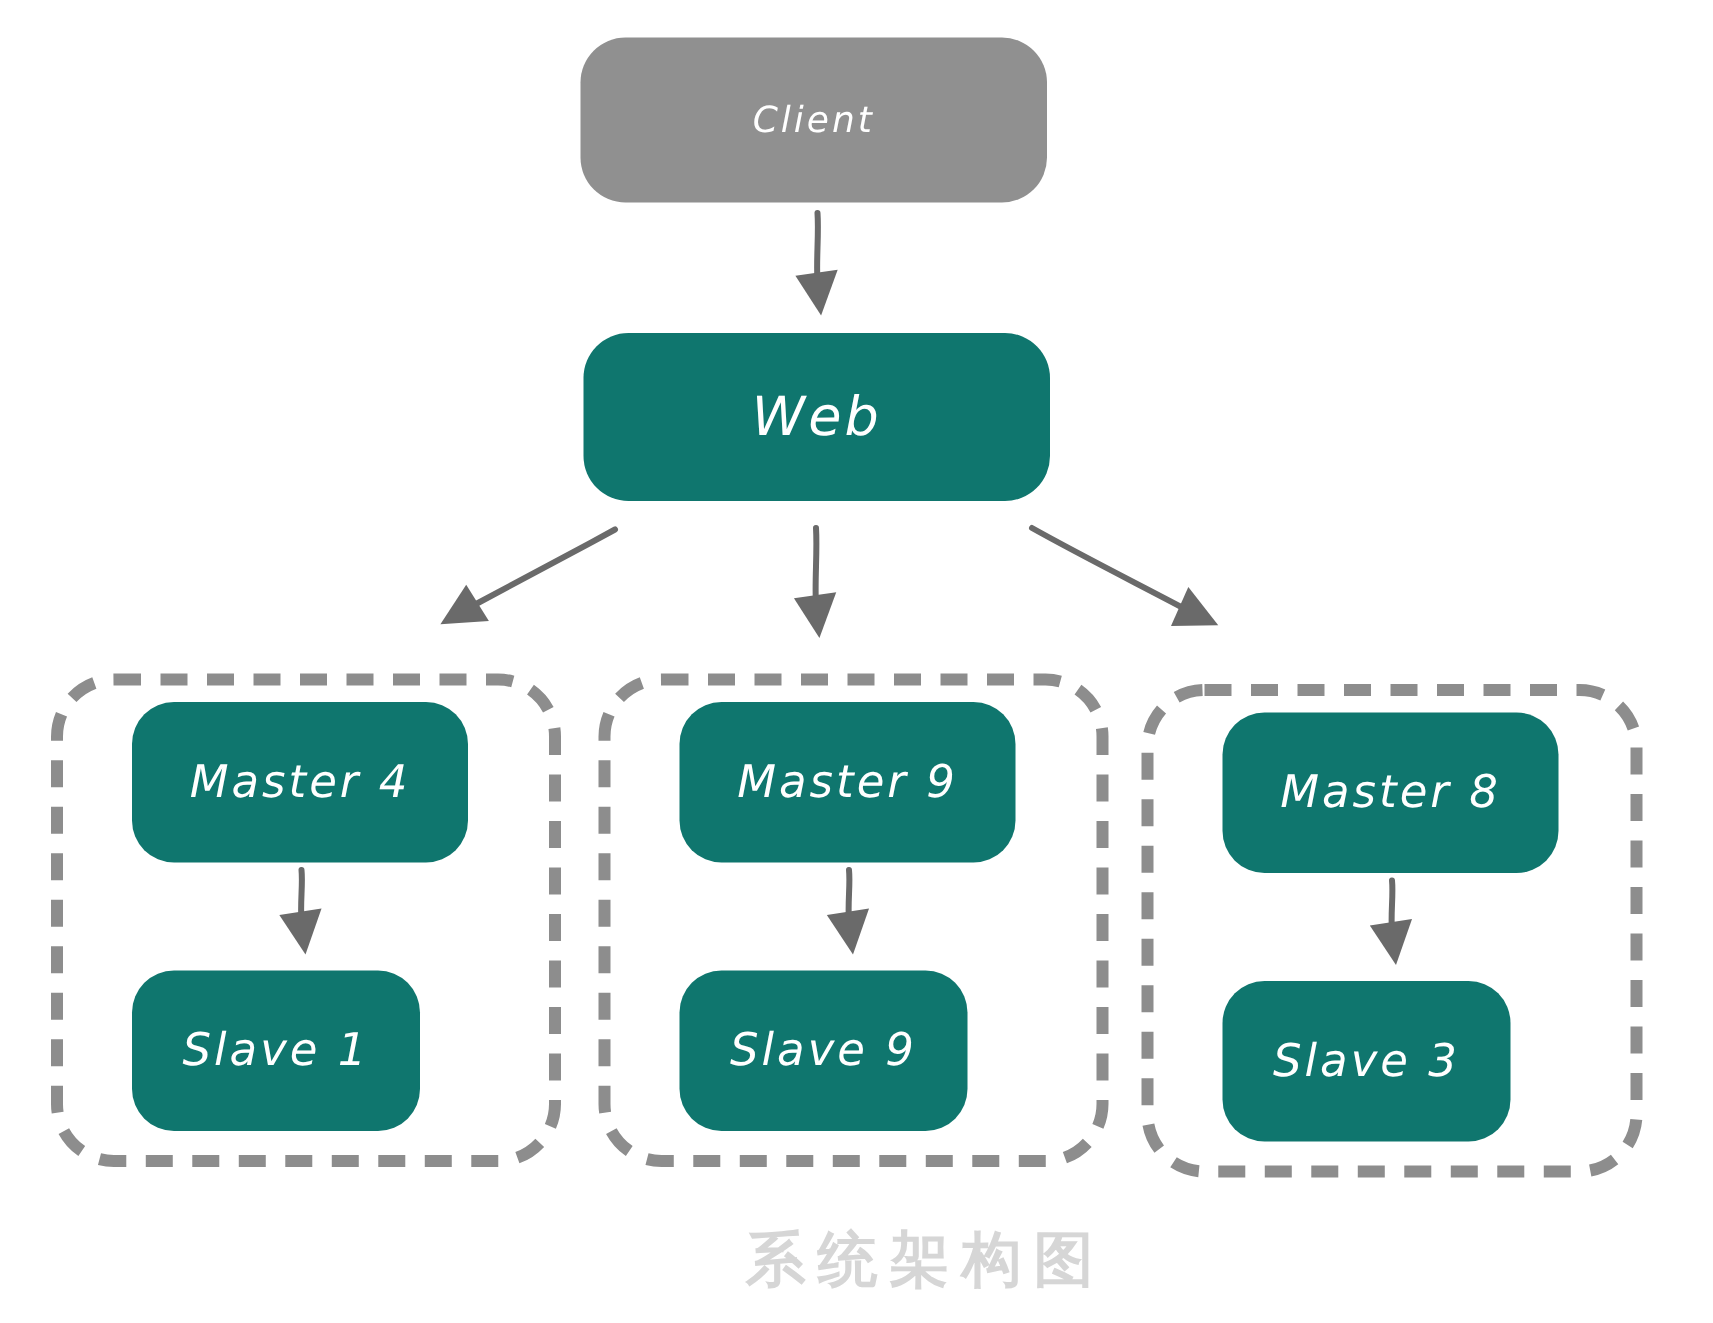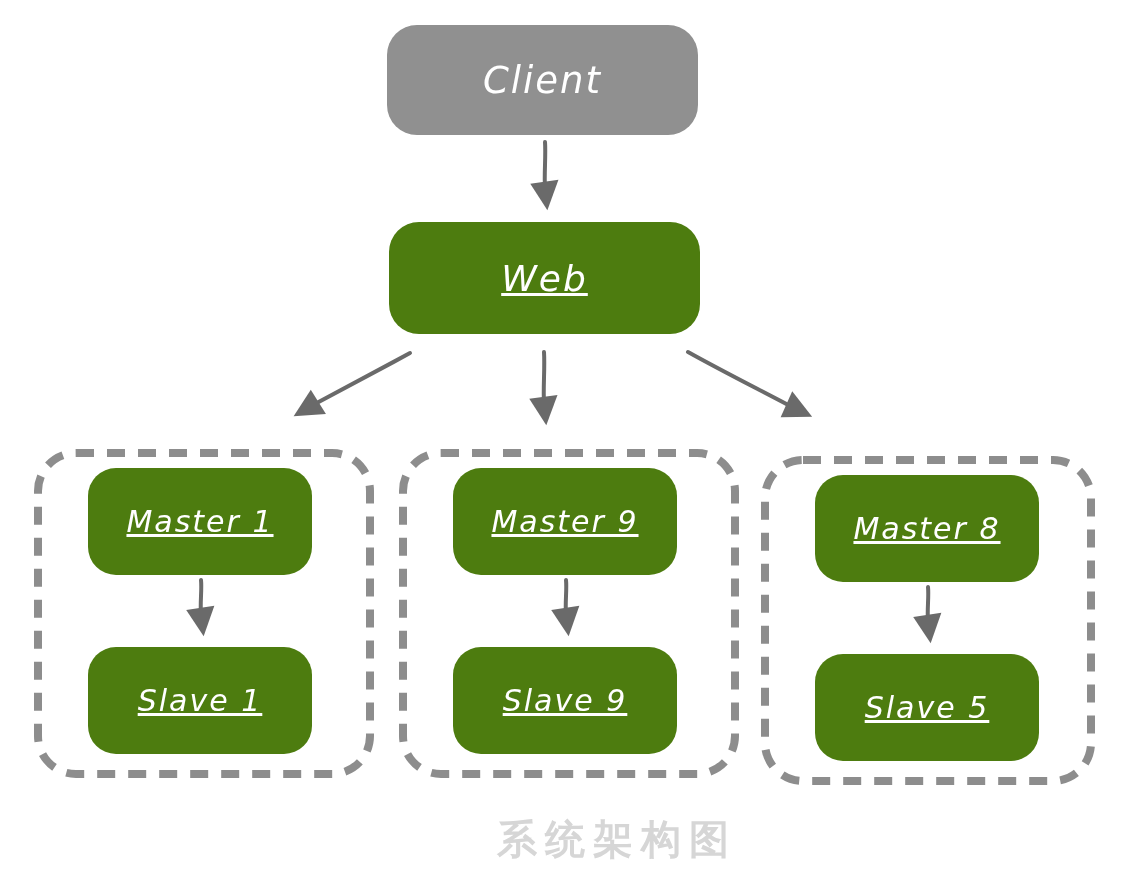--- a/index.html
+++ b/index.html
@@ -19,25 +19,25 @@
     position: absolute;
     display: flex;
     align-items: center;
     justify-content: center;
     color: #ffffff;
     font-style: italic;
     letter-spacing: 2px;
     border-radius: 30px;
   }
   .node-gray   { background: #909090; }
-  .node-salmon { background: #4d7c0f; text-decoration: underline; }
+  .node-salmon { background: #0f766e; }
 
   .node-client {
     left: 387px; top: 25px; width: 311px; height: 110px;
-    font-size: 37px;
+    font-size: 24px;
   }
   .node-web {
     left: 389px; top: 222px; width: 311px; height: 112px;
     font-size: 36px;
   }
 
   .arrow-svg { position: absolute; overflow: visible; }
 
   .group {
     position: absolute;
@@ -54,21 +54,21 @@
     width: 100%; height: 100%;
   }
   .group .node {
     font-size: 30px;
     border-radius: 28px;
   }
   .node-master {
     left: 55px; top: 20px; width: 224px; height: 107px;
   }
   .node-slave {
-    left: 55px; top: 199px; width: 224px; height: 107px; align-items: center;
+    left: 55px; top: 199px; width: 192px; height: 107px; align-items: center;
   }
   .group .arrow-svg {
     left: 143px; top: 128px;
   }
 
   .caption {
     position: absolute;
     left: 0; top: 812px;
     width: 100%;
     text-align: center;
@@ -115,21 +115,21 @@
 
   <svg class="arrow-svg" style="left:680px; top:345px;" width="170" height="95">
     <path d="M8,7 C42,26 80,45 112,62" fill="none" stroke="#6a6a6a" stroke-width="4" stroke-linecap="round" marker-end="url(#arrow-head)"></path>
   </svg>
 
   <div class="group group-1">
     <svg class="dash-border" viewBox="0 0 342 331" preserveAspectRatio="none">
       <rect x="5" y="5" width="332" height="321" rx="38" ry="38" fill="none" stroke="#8d8d8d" stroke-width="8" stroke-dasharray="18 13"></rect>
     </svg>
     <div class="node node-salmon node-master">
-      <span>Master 1</span>
+      <span>Master 4</span>
     </div>
     <svg class="arrow-svg" width="50" height="70">
       <path d="M25,4 C26,14 24,26 25,38" fill="none" stroke="#6a6a6a" stroke-width="4" stroke-linecap="round" marker-end="url(#arrow-head)"></path>
     </svg>
     <div class="node node-salmon node-slave">
       <span>Slave 1</span>
     </div>
   </div>
 
   <div class="group group-2">
@@ -151,19 +151,19 @@
     <svg class="dash-border" viewBox="0 0 336 331" preserveAspectRatio="none">
       <rect x="5" y="5" width="326" height="321" rx="38" ry="38" fill="none" stroke="#8d8d8d" stroke-width="8" stroke-dasharray="18 13"></rect>
     </svg>
     <div class="node node-salmon node-master">
       <span>Master 8</span>
     </div>
     <svg class="arrow-svg" width="50" height="70">
       <path d="M25,4 C26,14 24,26 25,38" fill="none" stroke="#6a6a6a" stroke-width="4" stroke-linecap="round" marker-end="url(#arrow-head)"></path>
     </svg>
     <div class="node node-salmon node-slave">
-      <span>Slave 5</span>
+      <span>Slave 3</span>
     </div>
   </div>
 
   <div class="caption">系统架构图</div>
 
 </div>
 
 </body></html>

